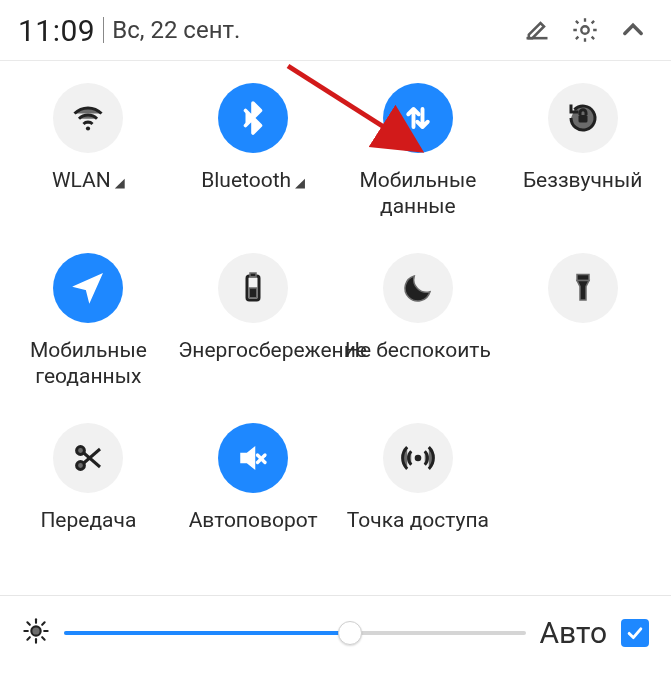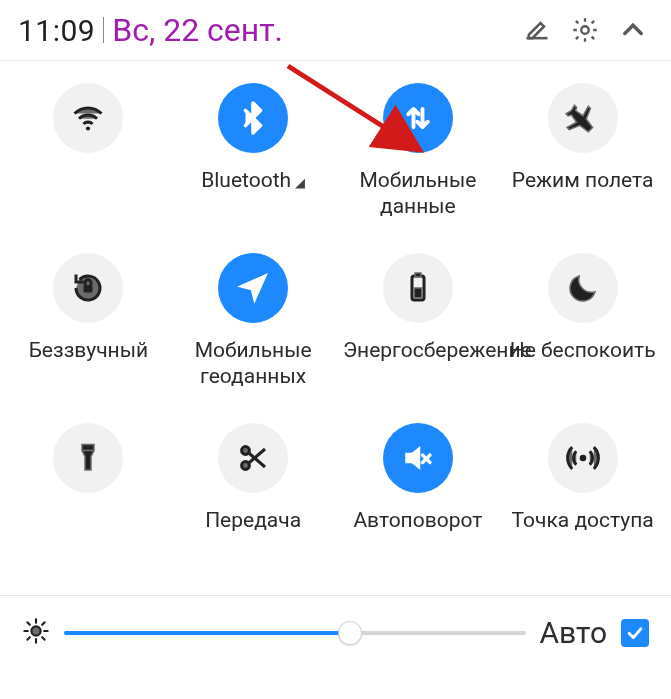--- a/index.html
+++ b/index.html
@@ -21,22 +21,22 @@
   }
   .time {
     font-size: 30px;
     font-weight: 400;
     letter-spacing: .5px;
   }
   .vdiv {
     width: 1px; height: 26px; background: #888;
   }
   .date {
-    font-size: 32px;
-    color: #a21caf;
+    font-size: 24px;
+    color: #404040;
   }
   .spacer { flex: 1; }
   .top-icon {
     width: 40px; height: 40px;
     display: flex; align-items: center; justify-content: center;
     color: #5a5a5a;
     cursor: pointer;
   }
   .top-icon svg { width: 28px; height: 28px; }
 
@@ -165,20 +165,23 @@
 
   <div class="tile">
     <div class="circle">
       <svg viewBox="0 0 24 24" class="i-off" fill="none" stroke-width="2">
         <path d="M3 9c5-5 13-5 18 0" stroke="currentColor"></path>
         <path d="M6 12.5c3.3-3.3 8.7-3.3 12 0" stroke="currentColor"></path>
         <path d="M9 16c1.7-1.7 4.3-1.7 6 0" stroke="currentColor"></path>
         <circle cx="12" cy="19" r="1.4" fill="currentColor" stroke="none"></circle>
       </svg>
     </div>
+    <div class="label">
+      <span>WLAN</span><span class="caret">◢</span>
+    </div>
   </div>
 
   <div class="tile">
     <div class="circle active">
       <svg viewBox="0 0 24 24" fill="none" stroke-width="2.4" stroke-linejoin="round" stroke-linecap="round">
         <path d="M7 7l10 10-5 5V2l5 5L7 17" stroke="#fff"></path>
       </svg>
     </div>
     <div class="label">
       <span>Bluetooth</span><span class="caret">◢</span>
@@ -188,28 +191,20 @@
   <div class="tile">
     <div class="circle active">
       <svg viewBox="0 0 24 24" fill="none" stroke-width="2.6" stroke-linecap="round">
         <path d="M9 18V6M9 6l-3.5 3.5M9 6l3.5 3.5" stroke="#fff"></path>
         <path d="M15 6v12M15 18l-3.5-3.5M15 18l3.5-3.5" stroke="#fff"></path>
       </svg>
     </div>
     <div class="label">Мобильные данные</div>
   </div>
 
-  <div class="tile">
-    <div class="circle">
-      <svg viewBox="0 0 24 24" class="i-off">
-        <path d="M21 12l-7-1-3-7h-2l2 7-6 1-1-2H2l1 4-1 4h2l1-2 6 1-2 7h2l3-7 7-1v-2z" fill="currentColor" transform="rotate(45 12 12)"></path>
-      </svg>
-    </div>
-    <div class="label">Режим полета</div>
-  </div>
 
   <div class="tile">
     <div class="circle">
       <svg viewBox="0 0 24 24" class="i-off" fill="none" stroke-width="2">
         <path d="M4 12a8 8 0 1 0 2.3-5.6" stroke="currentColor"></path>
         <polyline points="4 3 4 8 9 8" stroke="currentColor" fill="none"></polyline>
         <rect x="9" y="10" width="6" height="5" rx="1" fill="currentColor" stroke="none"></rect>
         <path d="M10 10V8.5a2 2 0 0 1 4 0V10" stroke="currentColor" fill="none"></path>
       </svg>
     </div>

